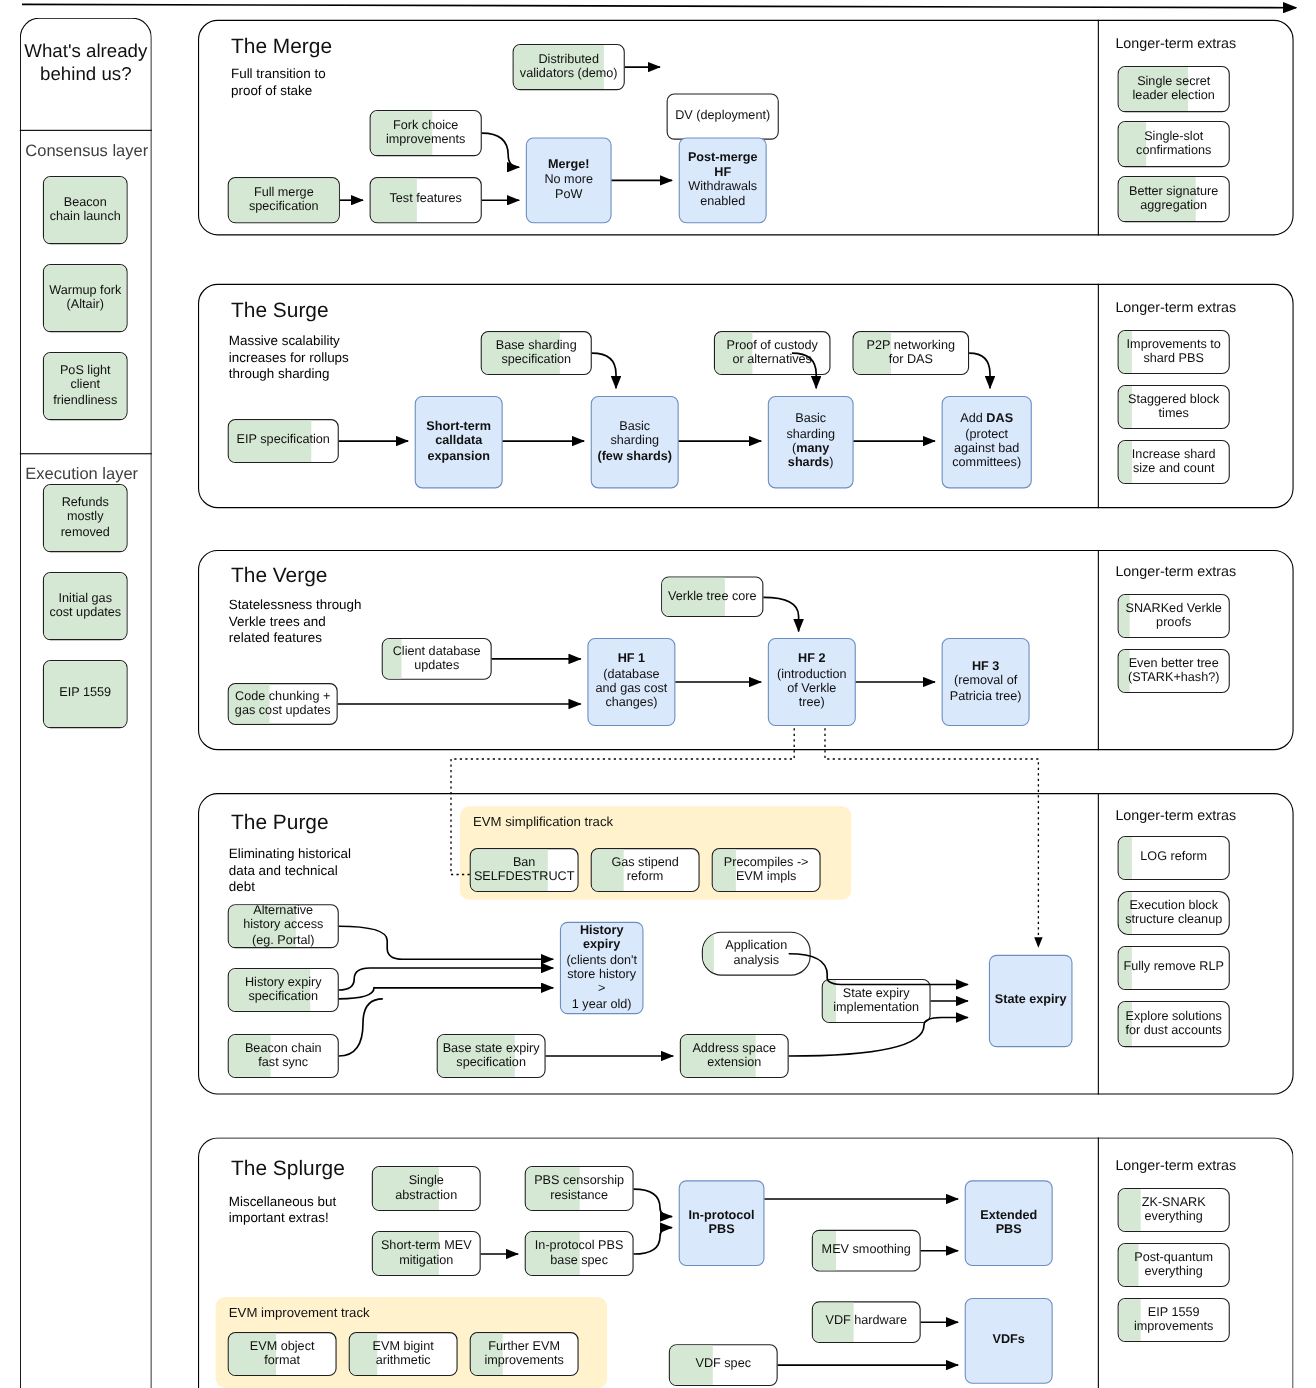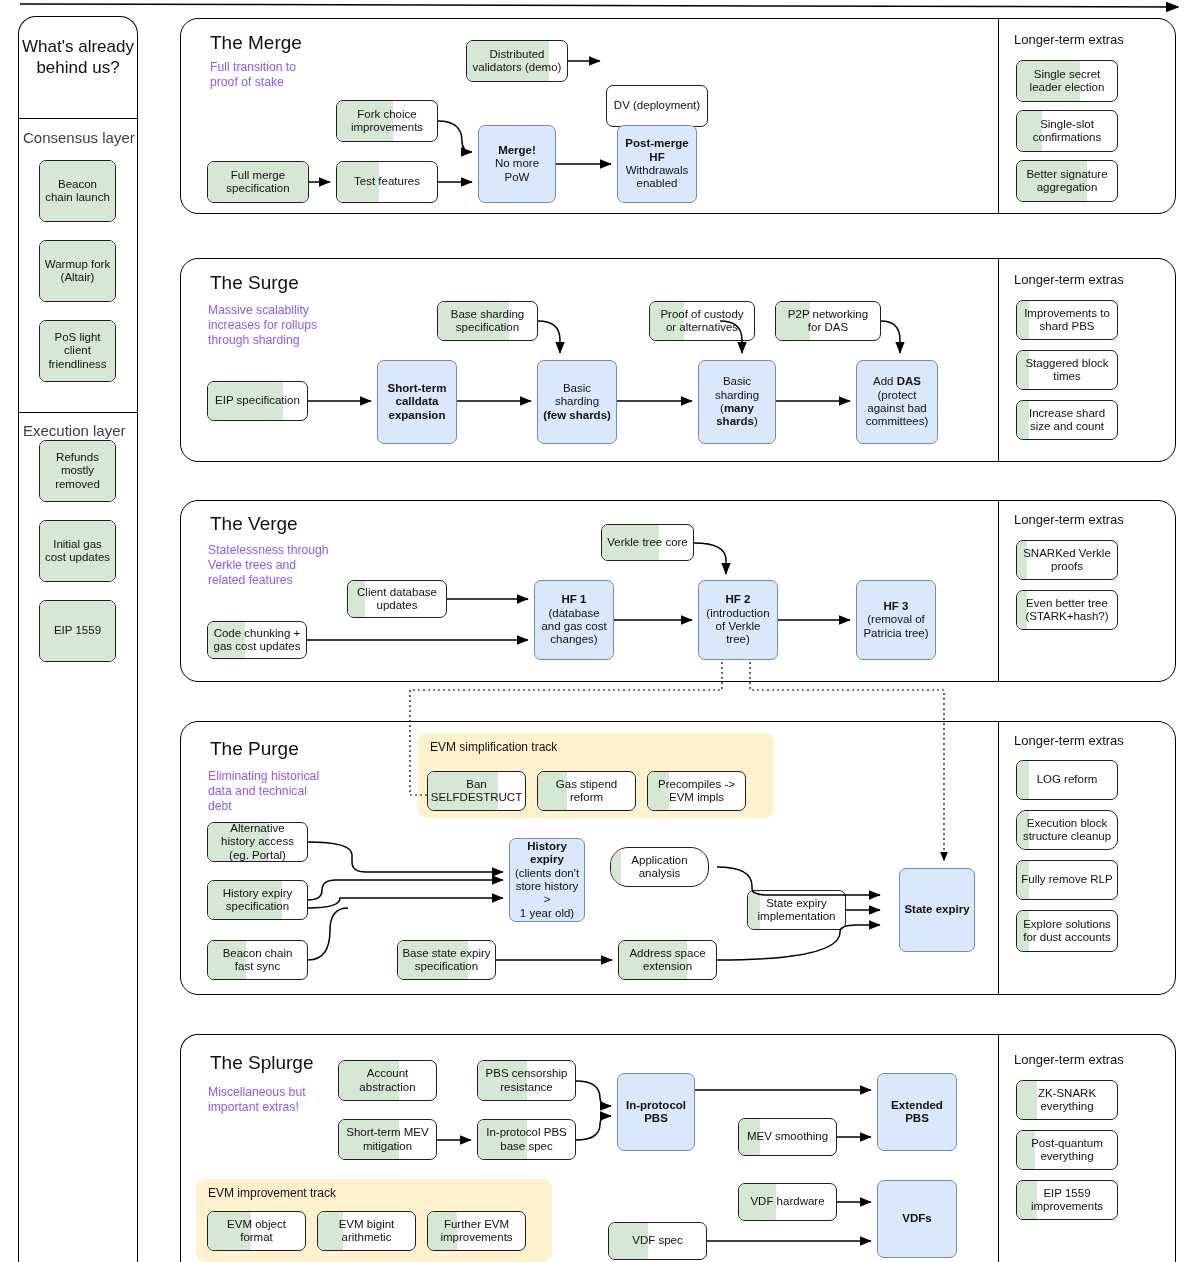--- a/index.html
+++ b/index.html
@@ -28,21 +28,21 @@
   .node.blue .txt{color:#111;}
   .node.plain{background:#ffffff;}
   .node b{font-weight:bold;}
 
   
   .track{background:#fff2cc;border-radius:9px;position:absolute;box-sizing:border-box;}
   .track-label{position:absolute;left:12px;top:7px;font-size:12px;color:#111;}
 
   
   .sec-title{position:absolute;font-size:19px;color:#111;}
-  .sec-desc{position:absolute;font-size:12.2px;line-height:15px;color:#8b5cf6;}
+  .sec-desc{position:absolute;font-size:12.2px;line-height:15px;color:#000000;}
   .extras-title{position:absolute;font-size:13px;color:#111;}
 
   
   svg.wires{position:absolute;left:0;top:0;width:1196px;height:1262px;pointer-events:none;}
   svg.wires path,svg.wires line{fill:none;stroke:#000;stroke-width:1.5px;}
   svg.wires .dotted{stroke-dasharray:2 3;stroke-width:1.2px;}
 </style>
 </head>
 <body>
 
@@ -265,21 +265,21 @@
     </div>
   <div class="node" style="left:207px;top:940px;width:101px;height:40px;">
     <span class="fill" style="width:38%"></span>
     <span class="txt">Beacon chain fast sync</span>
     </div>
 
   <div class="node blue" style="left:509px;top:838px;width:76px;height:84px;">
     <span class="txt"><b>History<br>expiry</b><br>(clients don't<br>store history &gt;<br>1 year old)</span>
     </div>
 
-  <div class="node" style="left:610px;top:847px;width:99px;height:40px;border-radius:18px;">
+  <div class="node" style="left:638px;top:847px;width:99px;height:40px;border-radius:18px;">
     <span class="fill" style="width:10%"></span>
     <span class="txt">Application analysis</span>
     </div>
   <div class="node" style="left:397px;top:940px;width:99px;height:40px;">
     <span class="fill" style="width:72%"></span>
     <span class="txt">Base state expiry specification</span>
     </div>
   <div class="node" style="left:618px;top:940px;width:99px;height:40px;">
     <span class="fill" style="width:70%"></span>
     <span class="txt">Address space extension</span>
@@ -310,21 +310,21 @@
     <span class="txt">Explore solutions for dust accounts</span>
     </div>
 
   <div class="abs panel" style="left:180px;top:1034px;width:996px;height:240px;border-bottom:none;border-radius:18px 18px 0 0;"></div>
   <div class="panel-divider" style="left:998px;top:1034px;height:228px;"></div>
   <div class="sec-title" style="left:210px;top:1052px;">The Splurge</div>
   <div class="sec-desc" style="left:208px;top:1085px;width:122px;">Miscellaneous but important extras!</div>
 
   <div class="node" style="left:338px;top:1060px;width:99px;height:41px;">
     <span class="fill" style="width:62%"></span>
-    <span class="txt">Account abstraction</span>
+    <span class="txt">Single abstraction</span>
     </div>
   <div class="node" style="left:477px;top:1060px;width:99px;height:41px;">
     <span class="fill" style="width:50%"></span>
     <span class="txt">PBS censorship resistance</span>
     </div>
   <div class="node" style="left:338px;top:1119px;width:99px;height:41px;">
     <span class="fill" style="width:62%"></span>
     <span class="txt">Short-term MEV mitigation</span>
     </div>
   <div class="node" style="left:477px;top:1119px;width:99px;height:41px;">

